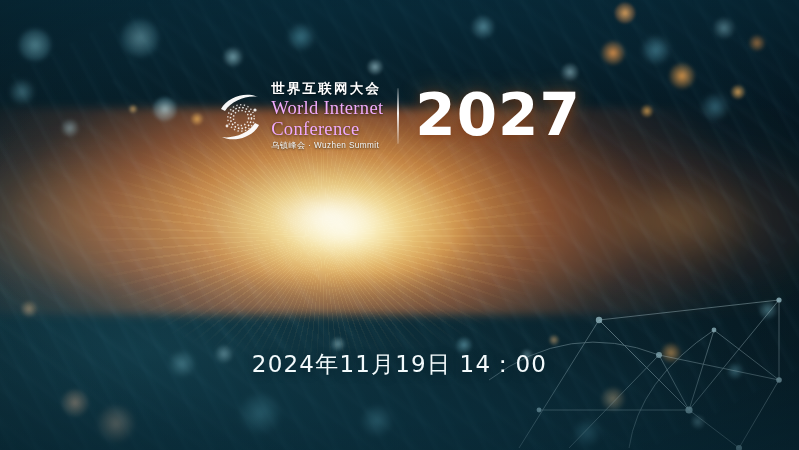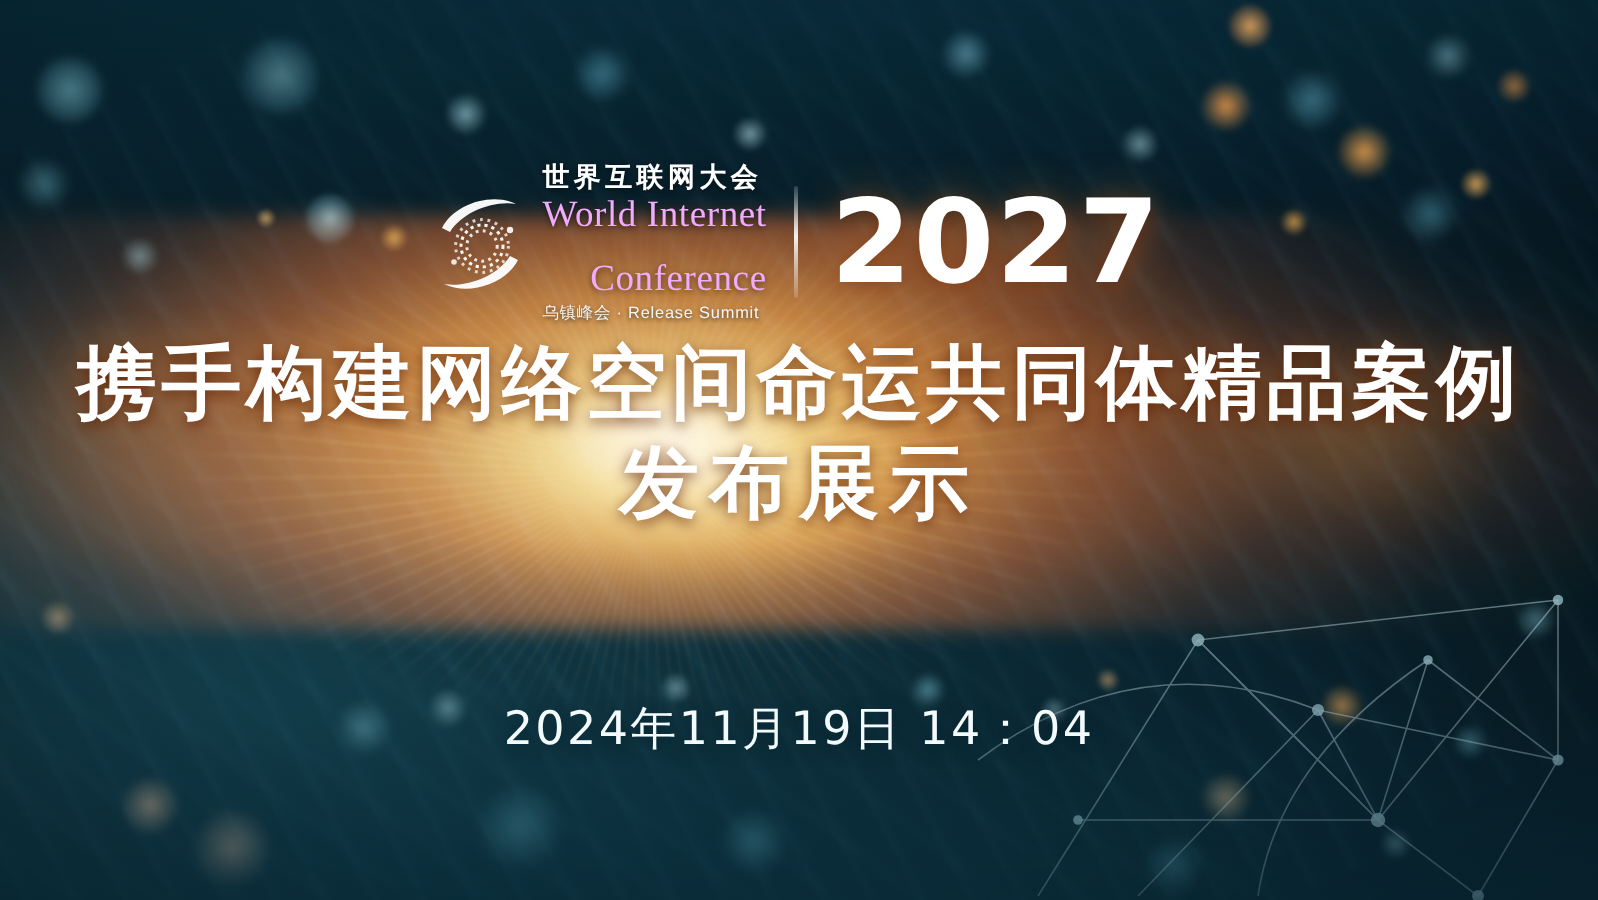--- a/index.html
+++ b/index.html
@@ -145,21 +145,21 @@
   .logo-text{ display:flex; flex-direction:column; line-height:1; }
   .logo-cn{
     font-size:13.5px; letter-spacing:2.2px; color:#ffffff; font-weight:700;
     text-shadow:0 1px 3px rgba(0,0,0,.55);
   }
   .logo-en1,.logo-en2{
     font-family:"Liberation Serif", serif;
     font-size:18.5px; color:#f0abfc; letter-spacing:.3px; margin-top:3px;
     text-shadow:0 1px 3px rgba(0,0,0,.55);
   }
-  .logo-en2{ margin-top:14px;text-align:right; }
+  .logo-en2{ margin-top:3px; }
   .logo-sub{
     font-size:8.2px; color:#f2f6f7; letter-spacing:.4px; margin-top:3px;
     text-shadow:0 1px 2px rgba(0,0,0,.6);
   }
   .divider{
     width:2px; height:56px; margin:0 16px 0 14px;
     background:linear-gradient(180deg, rgba(255,255,255,.15), rgba(255,255,255,.92) 45%, rgba(255,255,255,.15));
     border-radius:2px;
   }
   .year{
@@ -304,31 +304,27 @@
           <path d="M41 37 C35 49, 16 55, 4 49 C15 51, 31 45, 37 35 Z" fill="#ffffff" opacity="0.96"></path>
 
           <circle cx="37" cy="22" r="1.6" fill="#ffffff" opacity=".9"></circle>
           <circle cx="9" cy="38" r="1.4" fill="#ffffff" opacity=".85"></circle>
         </svg>
 
         <div class="logo-text">
           <span class="logo-cn">世界互联网大会</span>
           <span class="logo-en1">World Internet</span>
           <span class="logo-en2">Conference</span>
-          <span class="logo-sub">乌镇峰会 · Release Summit</span>
+          <span class="logo-sub">乌镇峰会 · Wuzhen Summit</span>
         </div>
       </div>
 
       <div class="divider"></div>
 
       <div class="year">2027</div>
     </div>
 
-    <div class="headline">
-      <span class="l1">携手构建网络空间命运共同体精品案例</span>
-      <span class="l2">发布展示</span>
-    </div>
-
-
-    <div class="date">2024年11月19日  14：04</div>
+
+
+    <div class="date">2024年11月19日  14：00</div>
 
   </div>
 </div>
 
 </body></html>

